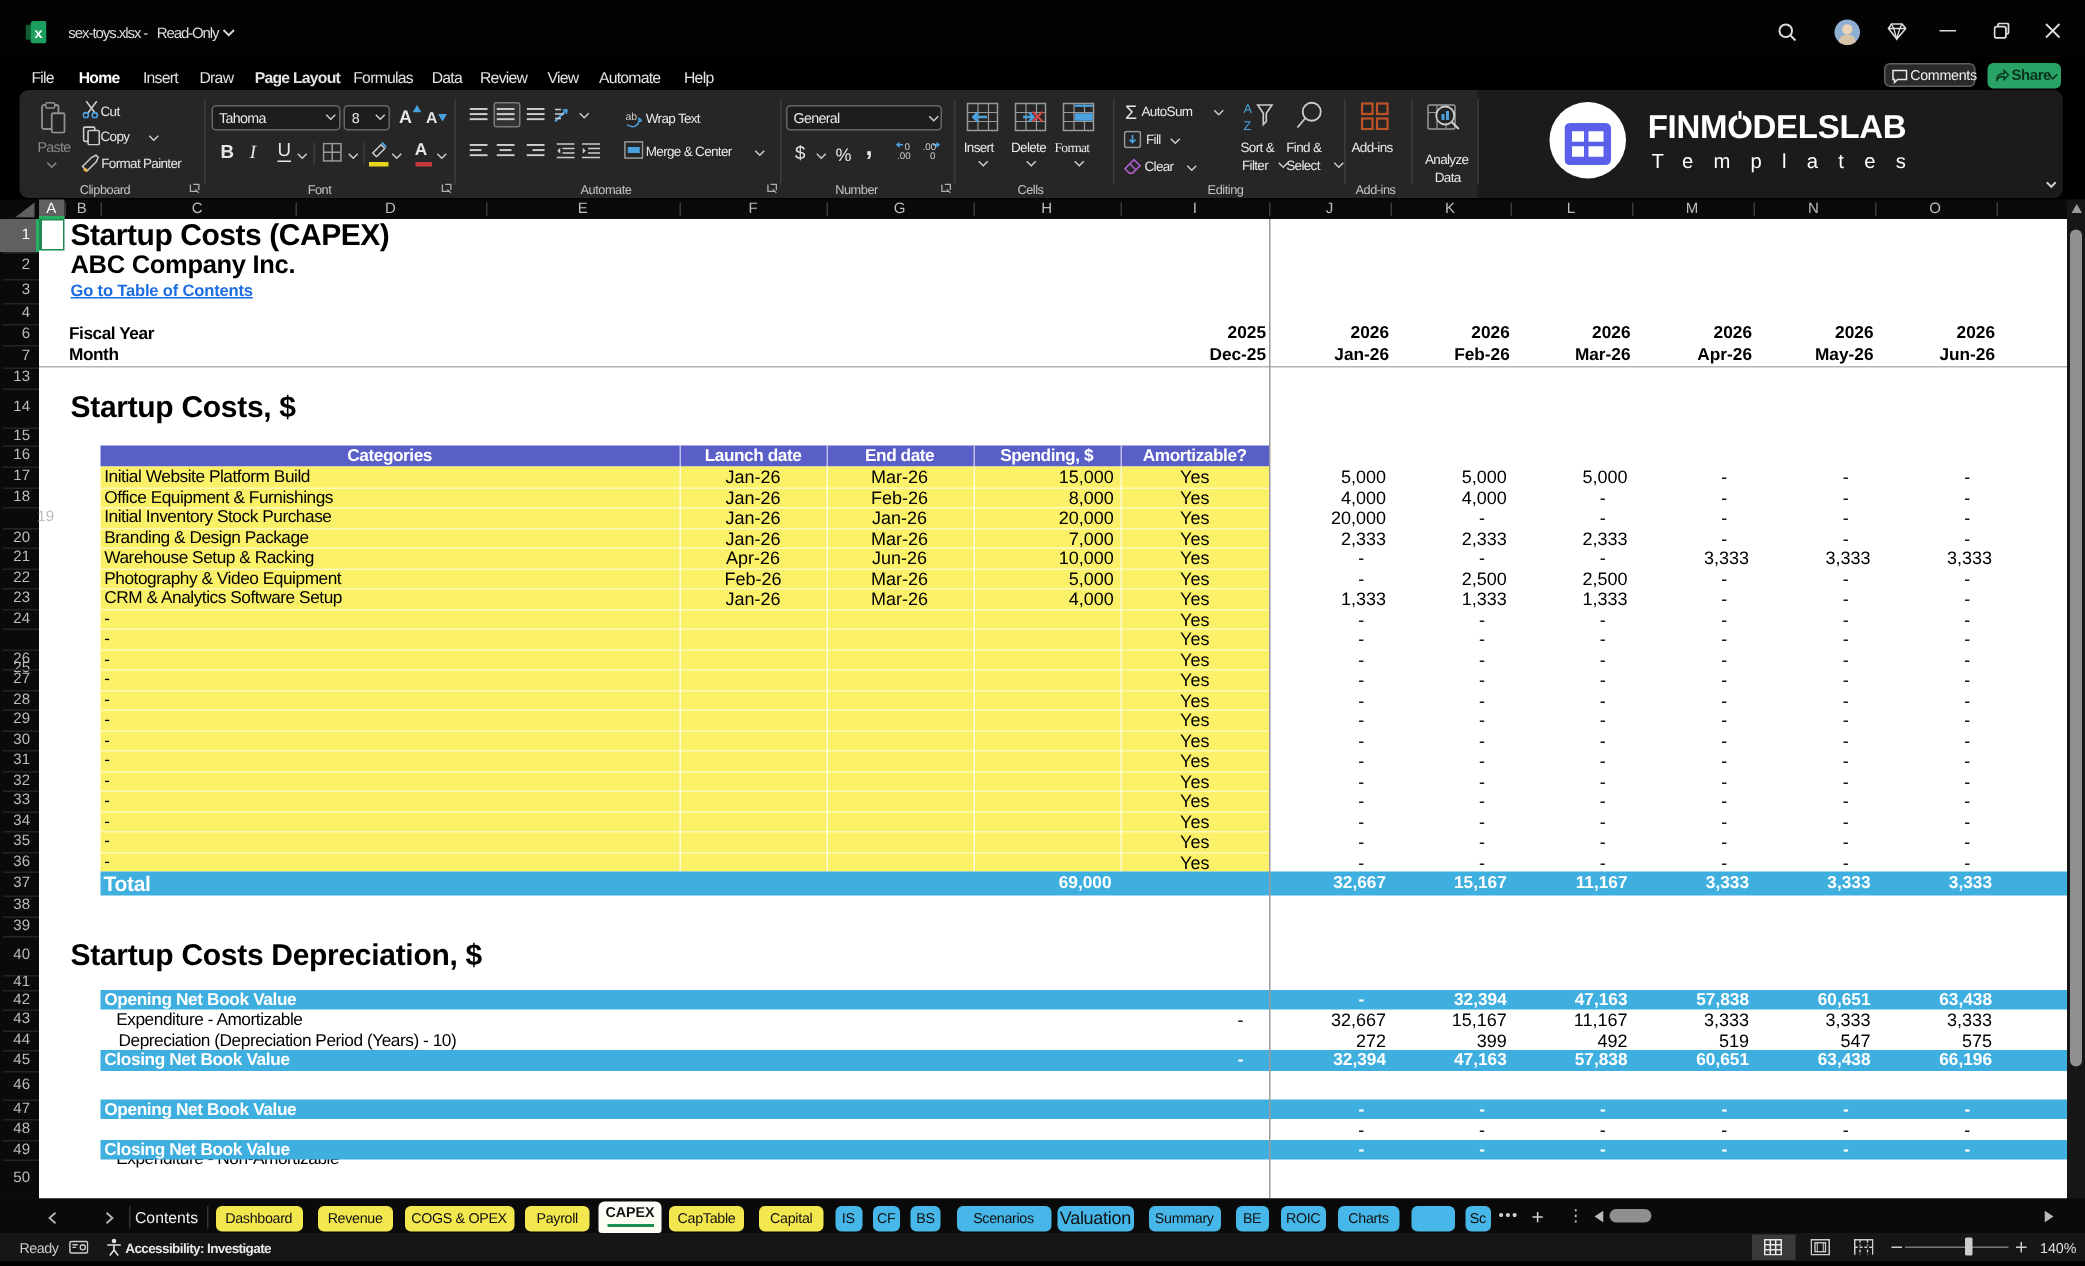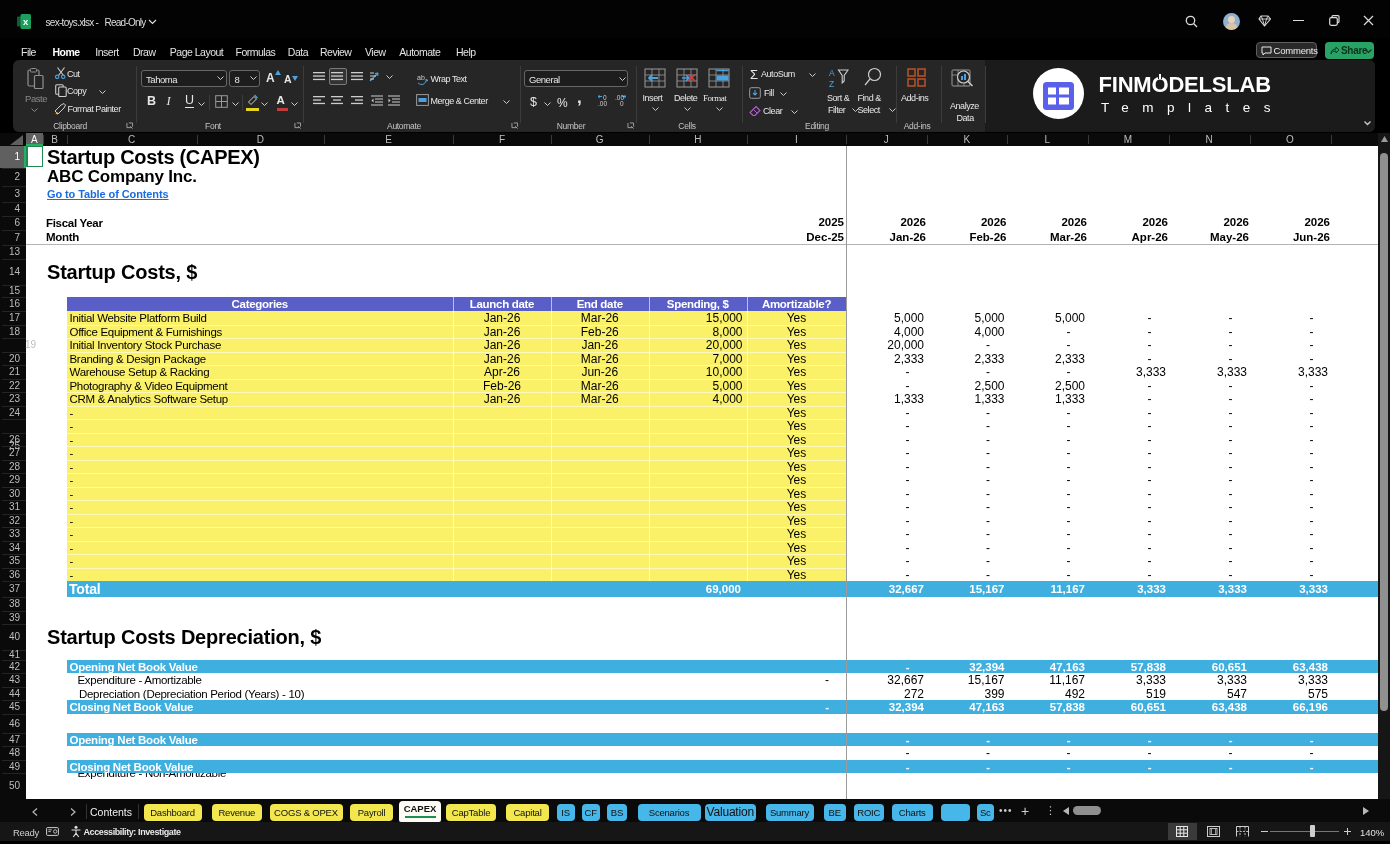--- a/index.html
+++ b/index.html
@@ -37,21 +37,21 @@
     <rect x="0.7" y="2.7" width="7.6" height="7.6" rx="1.5" stroke="#dcdcdc" stroke-width="1.2" fill="none"></rect>
     <path d="M3 2.5V1.6a1 1 0 011-1h5a1 1 0 011 1v5a1 1 0 01-1 1h-0.9" stroke="#dcdcdc" stroke-width="1.2" fill="none"></path>
   </svg>
 <svg class="a" style="left:1363px;top:15px" width="11" height="11" viewBox="0 0 11 11">
     <path d="M1 1l9 9M10 1l-9 9" stroke="#dcdcdc" stroke-width="1.2"></path>
   </svg>
 <div class="a" style="left:21px;top:45.5px;font-size:10.5px;letter-spacing:-0.5px;font-weight:normal;color:#e3e3e3;">File</div>
 <div class="a" style="left:52.5px;top:45.5px;font-size:10.5px;letter-spacing:-0.5px;font-weight:bold;color:#fff;">Home</div>
 <div class="a" style="left:95.3px;top:45.5px;font-size:10.5px;letter-spacing:-0.5px;font-weight:normal;color:#e3e3e3;">Insert</div>
 <div class="a" style="left:133px;top:45.5px;font-size:10.5px;letter-spacing:-0.5px;font-weight:normal;color:#e3e3e3;">Draw</div>
-<div class="a" style="left:169.8px;top:45.5px;font-size:10.5px;letter-spacing:-0.5px;font-weight:normal;color:#e3e3e3;">Page Layout</div>
+<div class="a" style="left:169.8px;top:45.5px;font-size:10.5px;letter-spacing:-0.5px;font-weight:bold;color:#e3e3e3;">Page Layout</div>
 <div class="a" style="left:235.5px;top:45.5px;font-size:10.5px;letter-spacing:-0.5px;font-weight:normal;color:#e3e3e3;">Formulas</div>
 <div class="a" style="left:287.8px;top:45.5px;font-size:10.5px;letter-spacing:-0.5px;font-weight:normal;color:#e3e3e3;">Data</div>
 <div class="a" style="left:320px;top:45.5px;font-size:10.5px;letter-spacing:-0.5px;font-weight:normal;color:#e3e3e3;">Review</div>
 <div class="a" style="left:365px;top:45.5px;font-size:10.5px;letter-spacing:-0.5px;font-weight:normal;color:#e3e3e3;">View</div>
 <div class="a" style="left:399.3px;top:45.5px;font-size:10.5px;letter-spacing:-0.5px;font-weight:normal;color:#e3e3e3;">Automate</div>
 <div class="a" style="left:456px;top:45.5px;font-size:10.5px;letter-spacing:-0.5px;font-weight:normal;color:#e3e3e3;">Help</div>
 <div class="a" style="left:52.5px;top:59.5px;width:27px;height:2px;background:#26a56a;border-radius:1px;"></div>
 <div class="a" style="left:1256px;top:42px;width:61px;height:16px;border:1px solid #606060;border-radius:4px;background:#2a2a2a;box-sizing:border-box;"></div>
 <svg class="a" style="left:1260.5px;top:45.5px" width="11" height="10" viewBox="0 0 11 10">
     <path d="M1 1h9v6H4L2 9V7H1z" stroke="#e8e8e8" stroke-width="1" fill="none"></path>

